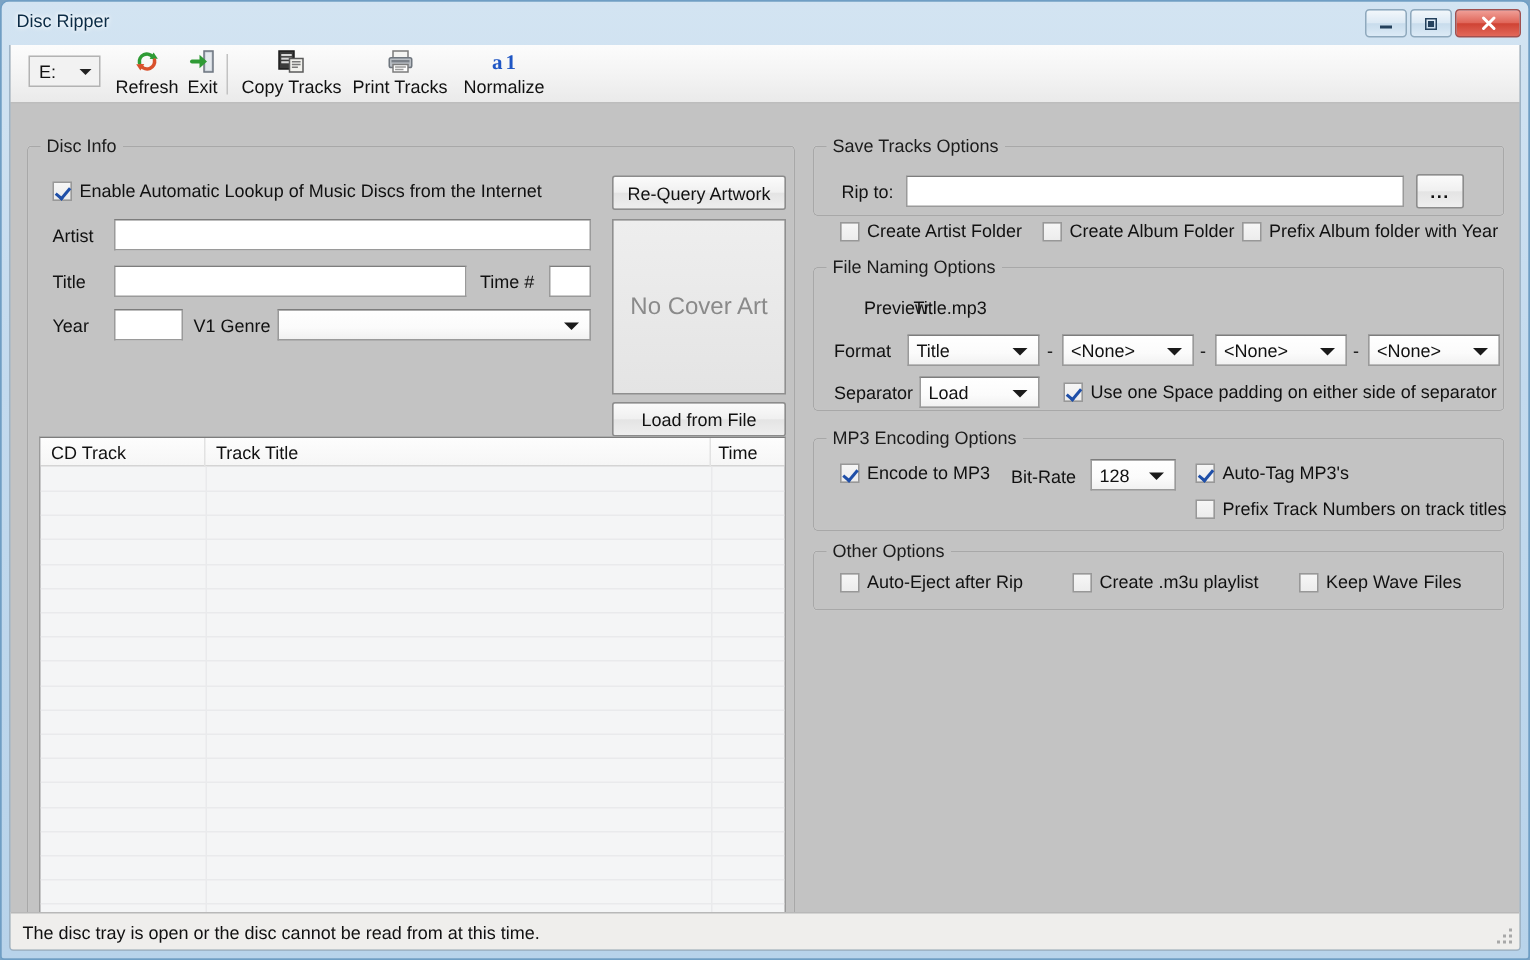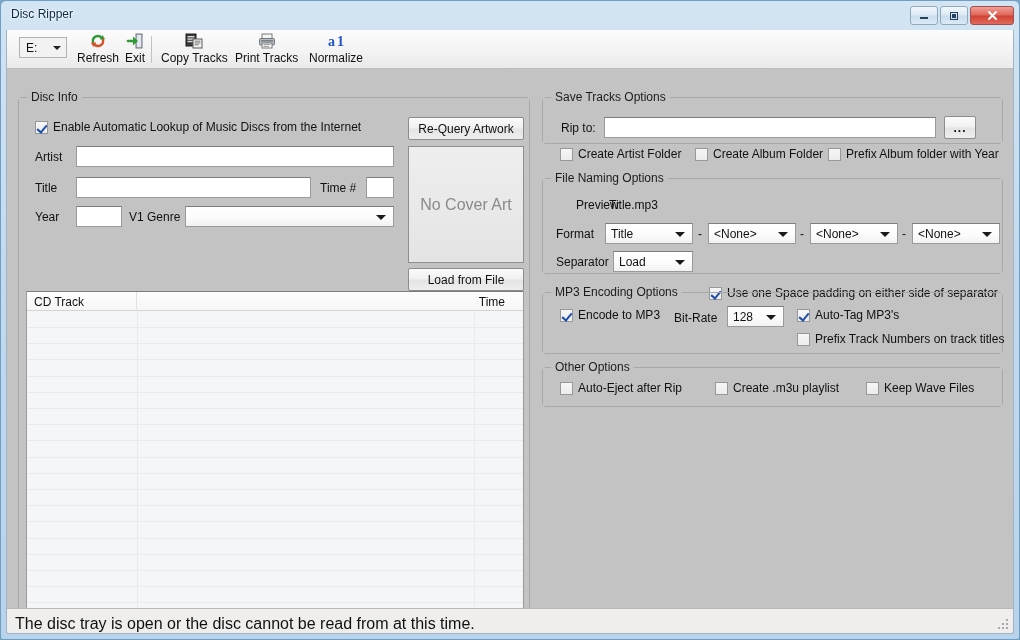--- a/index.html
+++ b/index.html
@@ -254,21 +254,21 @@
   }
 
   
   #statusbar {
     position: absolute; left: 0; right: 0; bottom: 0; height: 25px;
     background: #efeeec;
     border-top: 1px solid #b8b8b8;
   }
   #status-text {
     position: absolute; left: 8px; top: 6px;
-    font-size: 16px; color: #111;
+    font-size: 12px; color: #111;
     white-space: nowrap;
   }
   #status-grip {
     position: absolute; right: 3px; bottom: 2px;
     width: 14px; height: 14px;
   }
 </style>
 </head>
 <body>
 
@@ -441,20 +441,21 @@
         <span>No Cover Art</span>
       </div>
 
       <div class="btn" style="left:389px; top:170px; width:116px; height:23px;">
         <span>Load from File</span>
       </div>
 
       <div id="tracklist" style="left:7px; top:193px; width:498px; height:328px;">
         <div id="tl-header">
           <div class="th" style="left:0; width:110px;">CD Track</div>
+          <div class="th" style="left:110px; width:337px;">Track Title</div>
           <div class="th right" style="left:447px; width:49px;">Time</div>
         </div>
         <div id="tl-body">
           <div class="colline" style="left:110px;"></div>
           <div class="colline" style="left:447px;"></div>
         <div class="rowline" style="top: 16px;"></div>
             <div class="rowline" style="top: 32px;"></div>
             <div class="rowline" style="top: 48px;"></div>
             <div class="rowline" style="top: 65px;"></div>
             <div class="rowline" style="top: 81px;"></div>
@@ -525,21 +526,21 @@
       <div class="combo" style="left:369px; top:44px; width:88px; height:21px;">
         <span class="cval">&lt;None&gt;</span>
         <span class="carrow" style="top:8px;"></span>
       </div>
 
       <div class="lbl" style="left:13px; top:76px;">Separator</div>
       <div class="combo" style="left:70px; top:72px; width:80px; height:21px;">
         <span class="cval">Load</span>
         <span class="carrow" style="top:8px;"></span>
       </div>
-      <div class="cbrow" style="left:166px; top:75px;margin-top:32px;">
+      <div class="cbrow" style="left:166px; top:75px;">
         <span class="cbbox checked"></span>
         <span>Use one Space padding on either side of separator</span>
       </div>
     </div>
 
     <div class="groupbox" style="left:535px; top:262px; width:461px; height:62px;">
       <div class="gbinner"></div>
       <div class="gbtitle">MP3 Encoding Options</div>
 
       <div class="cbrow" style="left:17px; top:15px;">

